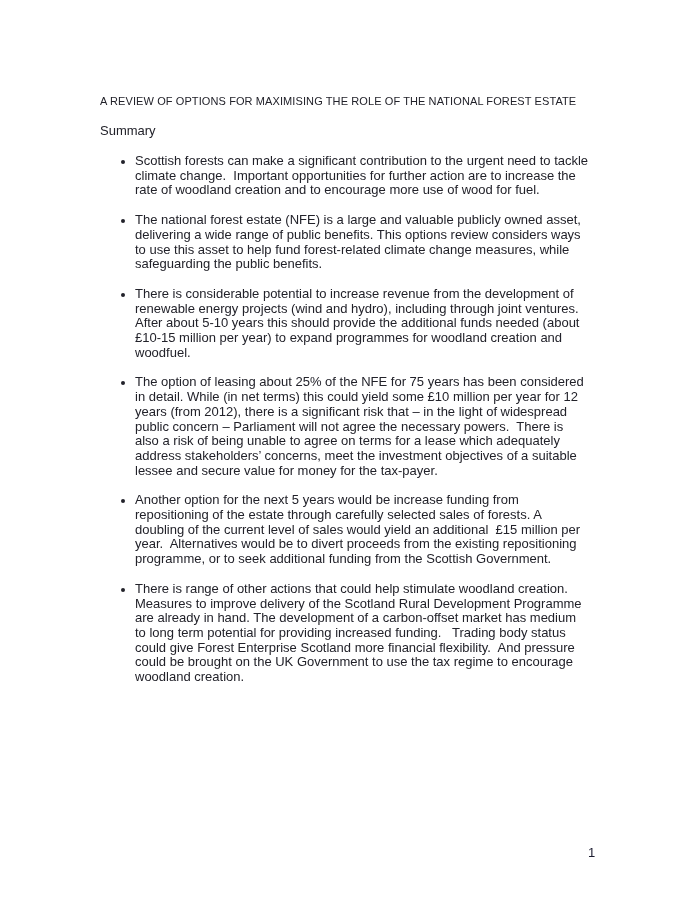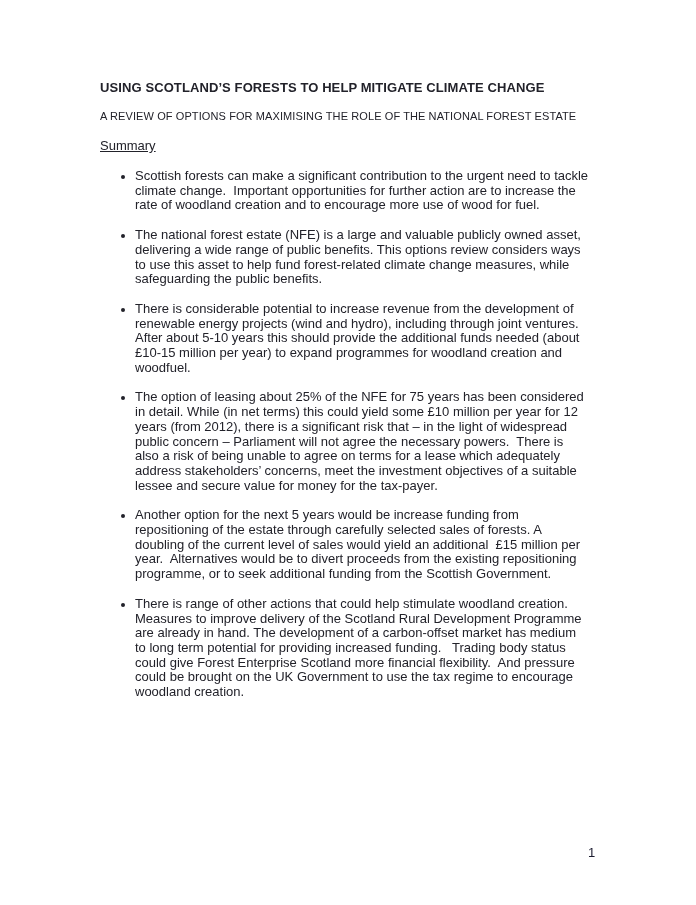--- a/index.html
+++ b/index.html
@@ -34,21 +34,20 @@
     font-size: 11px;
     line-height: 15px;
     font-weight: normal;
     letter-spacing: 0.1px;
   }
   .section-heading {
     margin-top: 14px;
     font-size: 13px;
     line-height: 15px;
     font-weight: normal;
-    text-decoration: underline;
   }
   .bullet-list {
     margin: 16px 0 0 0;
     padding: 0 0 0 23px;
     list-style-type: disc;
   }
   .bullet-list li {
     font-size: 13px;
     line-height: 14.7px;
     white-space: pre-wrap;
@@ -68,21 +67,20 @@
     font-size: 13px;
     line-height: 15px;
     color: #1c1c30;
   }
 </style>
 </head>
 <body>
 
 <div class="page">
 
-  <h1 class="doc-title">USING SCOTLAND’S FORESTS TO HELP MITIGATE CLIMATE CHANGE</h1>
 
   <h2 class="doc-subtitle">A REVIEW OF OPTIONS FOR MAXIMISING THE ROLE OF THE NATIONAL FOREST ESTATE</h2>
 
   <div class="section-heading">Summary</div>
 
   <ul class="bullet-list">
     <li>Scottish forests can make a significant contribution to the urgent need to tackle climate change.  Important opportunities for further action are to increase the rate of woodland creation and to encourage more use of wood for fuel.</li>
     <li>The national forest estate (NFE) is a large and valuable publicly owned asset, delivering a wide range of public benefits. This options review considers ways to use this asset to help fund forest-related climate change measures, while safeguarding the public benefits.</li>
     <li>There is considerable potential to increase revenue from the development of renewable energy projects (wind and hydro), including through joint ventures.  After about 5-10 years this should provide the additional funds needed (about £10-15 million per year) to expand programmes for woodland creation and woodfuel.</li>
     <li>The option of leasing about 25% of the NFE for 75 years has been considered in detail. While (in net terms) this could yield some £10 million per year for 12 years (from 2012), there is a significant risk that – in the light of widespread public concern – Parliament will not agree the necessary powers.  There is also a risk of being unable to agree on terms for a lease which adequately address stakeholders’ concerns, meet the investment objectives of a suitable lessee and secure value for money for the tax-payer.</li>

